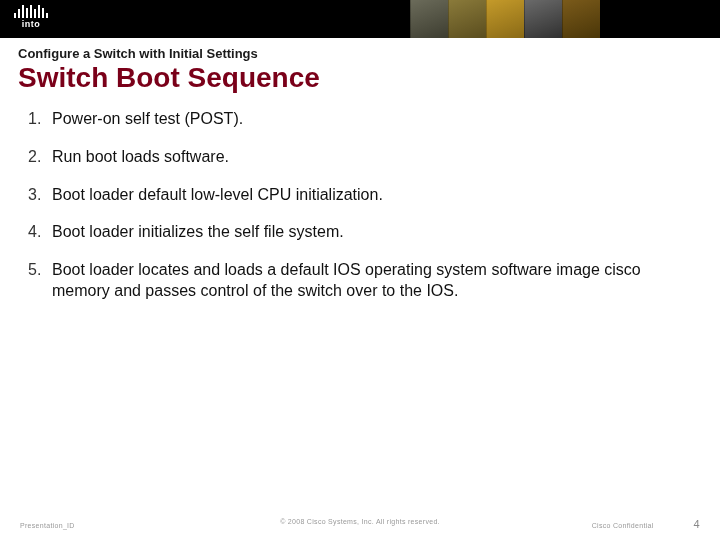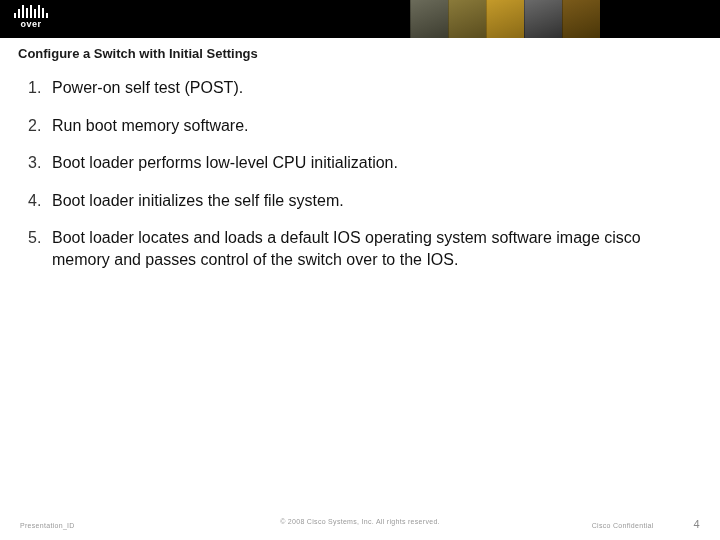--- a/index.html
+++ b/index.html
@@ -43,45 +43,46 @@
         <span class="lb1"></span>
           <span class="lb2"></span>
           <span class="lb3"></span>
         <span class="lb4"></span>
           <span class="lb5"></span>
           <span class="lb6"></span>
         <span class="lb7"></span>
           <span class="lb8"></span>
           <span class="lb9"></span>
       </div>
-      <div class="logo-text">over</div>
+      <div class="logo-text">into</div>
     </div>
     <div class="people">
       <div class="p1"></div>
         <div class="p2"></div>
         <div class="p3"></div>
         <div class="p4"></div>
         <div class="p5"></div>
     </div>
   </div>
 
   <div class="header">
     <div class="kicker">Configure a Switch with Initial Settings</div>
+    <div class="title">Switch Boot Sequence</div>
   </div>
 
   <div class="body">
     <ol class="steps">
       <li>
           <span>Power-on self test (POST).</span>
         </li>
       <li>
-          <span>Run boot memory software.</span>
+          <span>Run boot loads software.</span>
         </li>
       <li>
-          <span>Boot loader performs low-level CPU initialization.</span>
+          <span>Boot loader default low-level CPU initialization.</span>
         </li>
       <li>
           <span>Boot loader initializes the self file system.</span>
         </li>
       <li>
           <span>Boot loader locates and loads a default IOS operating system software image cisco memory and passes control of the switch over to the IOS.</span>
         </li>
     </ol>
   </div>
 

